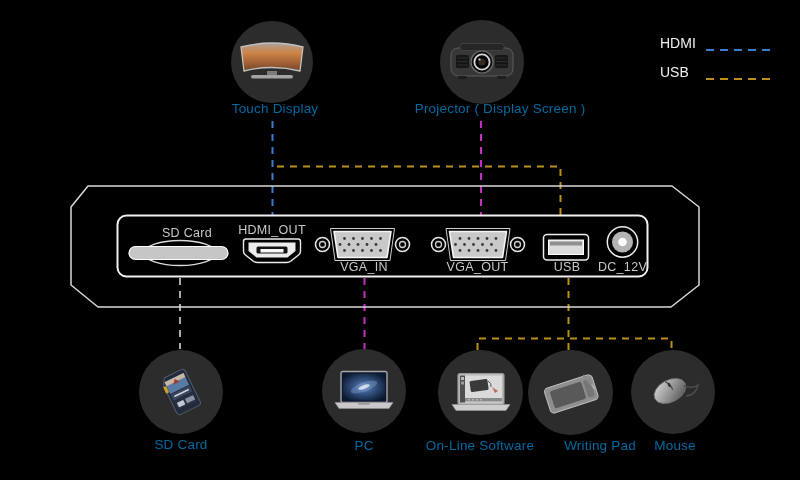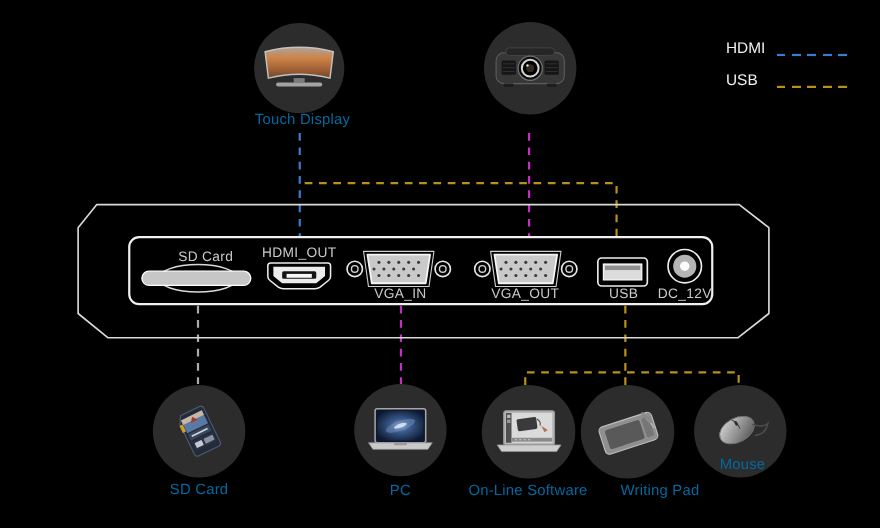--- a/index.html
+++ b/index.html
@@ -156,20 +156,21 @@
       <rect x="46" y="16" width="13" height="13" rx="1.5" fill="#161616"></rect>
       <path d="M8 19h11M8 22.5h11M8 26h11M47 19h11M47 22.5h11M47 26h11" stroke="#333333" stroke-width="0.8"></path>
       <circle cx="33" cy="23" r="11" fill="#0d0d0d" stroke="#6e6e6e" stroke-width="1.2"></circle>
       <circle cx="33" cy="23" r="7.6" fill="#000000" stroke="#d6d6d6" stroke-width="1.8"></circle>
       <circle cx="33" cy="23" r="3.6" fill="#33291f"></circle>
       <circle cx="30.5" cy="20.5" r="1.1" fill="#e9ddc9"></circle>
       <rect x="9" y="37" width="9" height="3" rx="1" fill="#1e1e1e"></rect>
       <rect x="48" y="37" width="9" height="3" rx="1" fill="#1e1e1e"></rect>
     </svg>
   </div>
+  <div class="dev-label" style="left:500px;top:101px;">Projector ( Display Screen )</div>
 
   <div class="node" style="left:139px;top:350px;width:84px;height:84px;">
     <svg width="66" height="52" viewBox="0 0 66 52">
       <g transform="rotate(-26 33 26)">
         <path d="M24 6 H43 Q46 6 46 9 V43 Q46 46 43 46 H23 Q20 46 20 43 V13 Z" fill="#232b3a" stroke="#515b6e" stroke-width="1"></path>
         <rect x="22.5" y="10" width="21" height="13" fill="#5a7aa6"></rect>
         <rect x="22.5" y="10" width="21" height="4.5" fill="#c7b6a2"></rect>
         <polygon points="33,11.5 36.5,16 29.5,16" fill="#a23b30"></polygon>
         <rect x="22.5" y="24" width="21" height="6.5" fill="#39455c"></rect>
         <path d="M25 27.2 h16" stroke="#cdd4de" stroke-width="1.6"></path>
@@ -241,15 +242,15 @@
         </linearGradient>
       </defs>
       <g transform="rotate(-28 30 22)">
         <ellipse cx="30" cy="22" rx="17" ry="11" fill="url(#gM)" stroke="#6e6e6e" stroke-width="0.8"></ellipse>
         <path d="M30 11.5 Q34 16 33 22" stroke="#3c3c3c" stroke-width="1" fill="none"></path>
         <rect x="31" y="14" width="2.4" height="4.5" rx="1.2" fill="#2f2f2f"></rect>
       </g>
       <path d="M44 17 Q54 20 58 16 Q56 26 46 27" stroke="#4d4d4d" stroke-width="1.4" fill="none"></path>
     </svg>
   </div>
-  <div class="dev-label" style="left:675px;top:414px;">Mouse</div>
+  <div class="dev-label" style="left:675px;top:438px;">Mouse</div>
 
 </div>
 
 </body></html>

